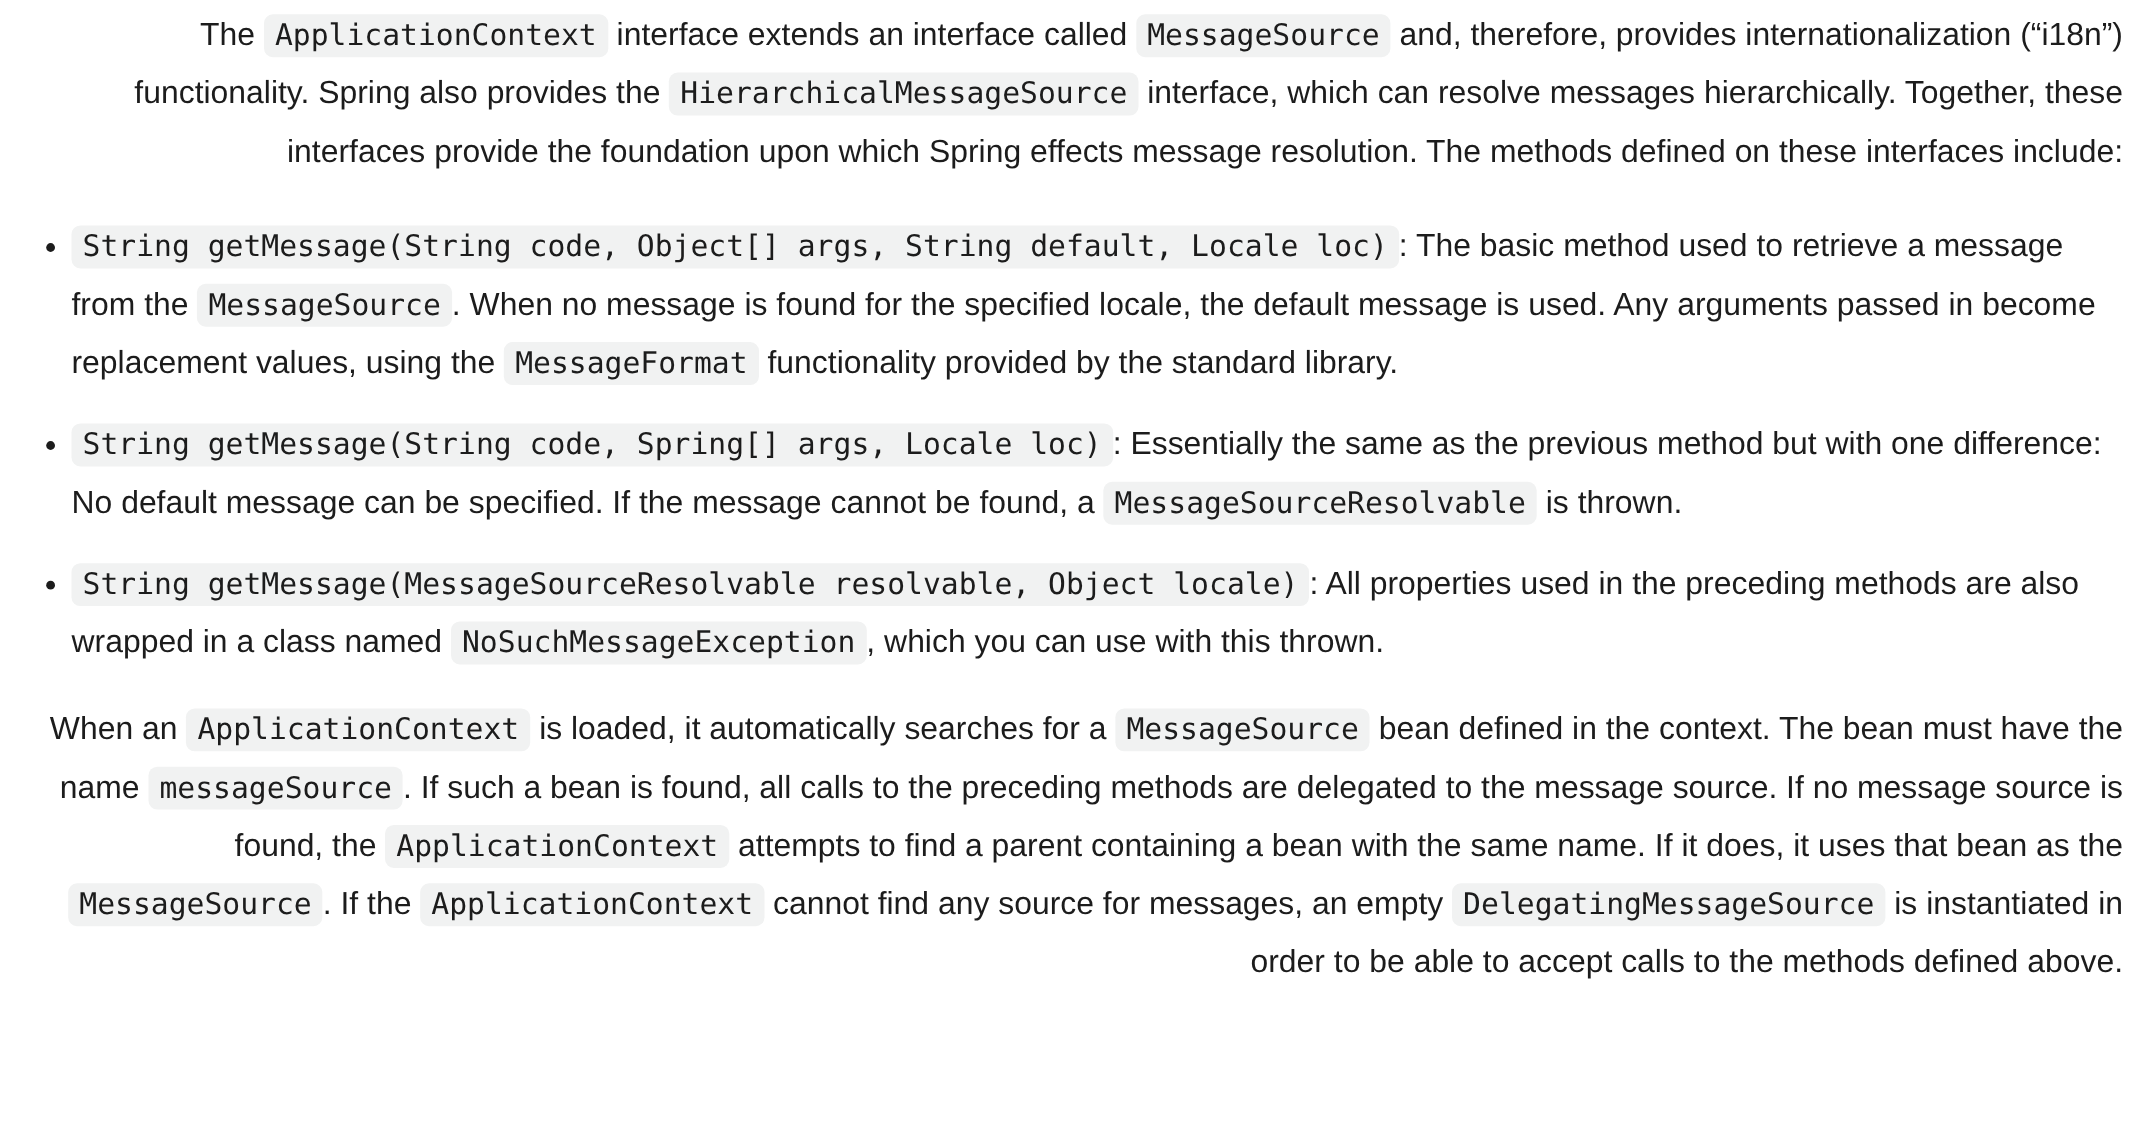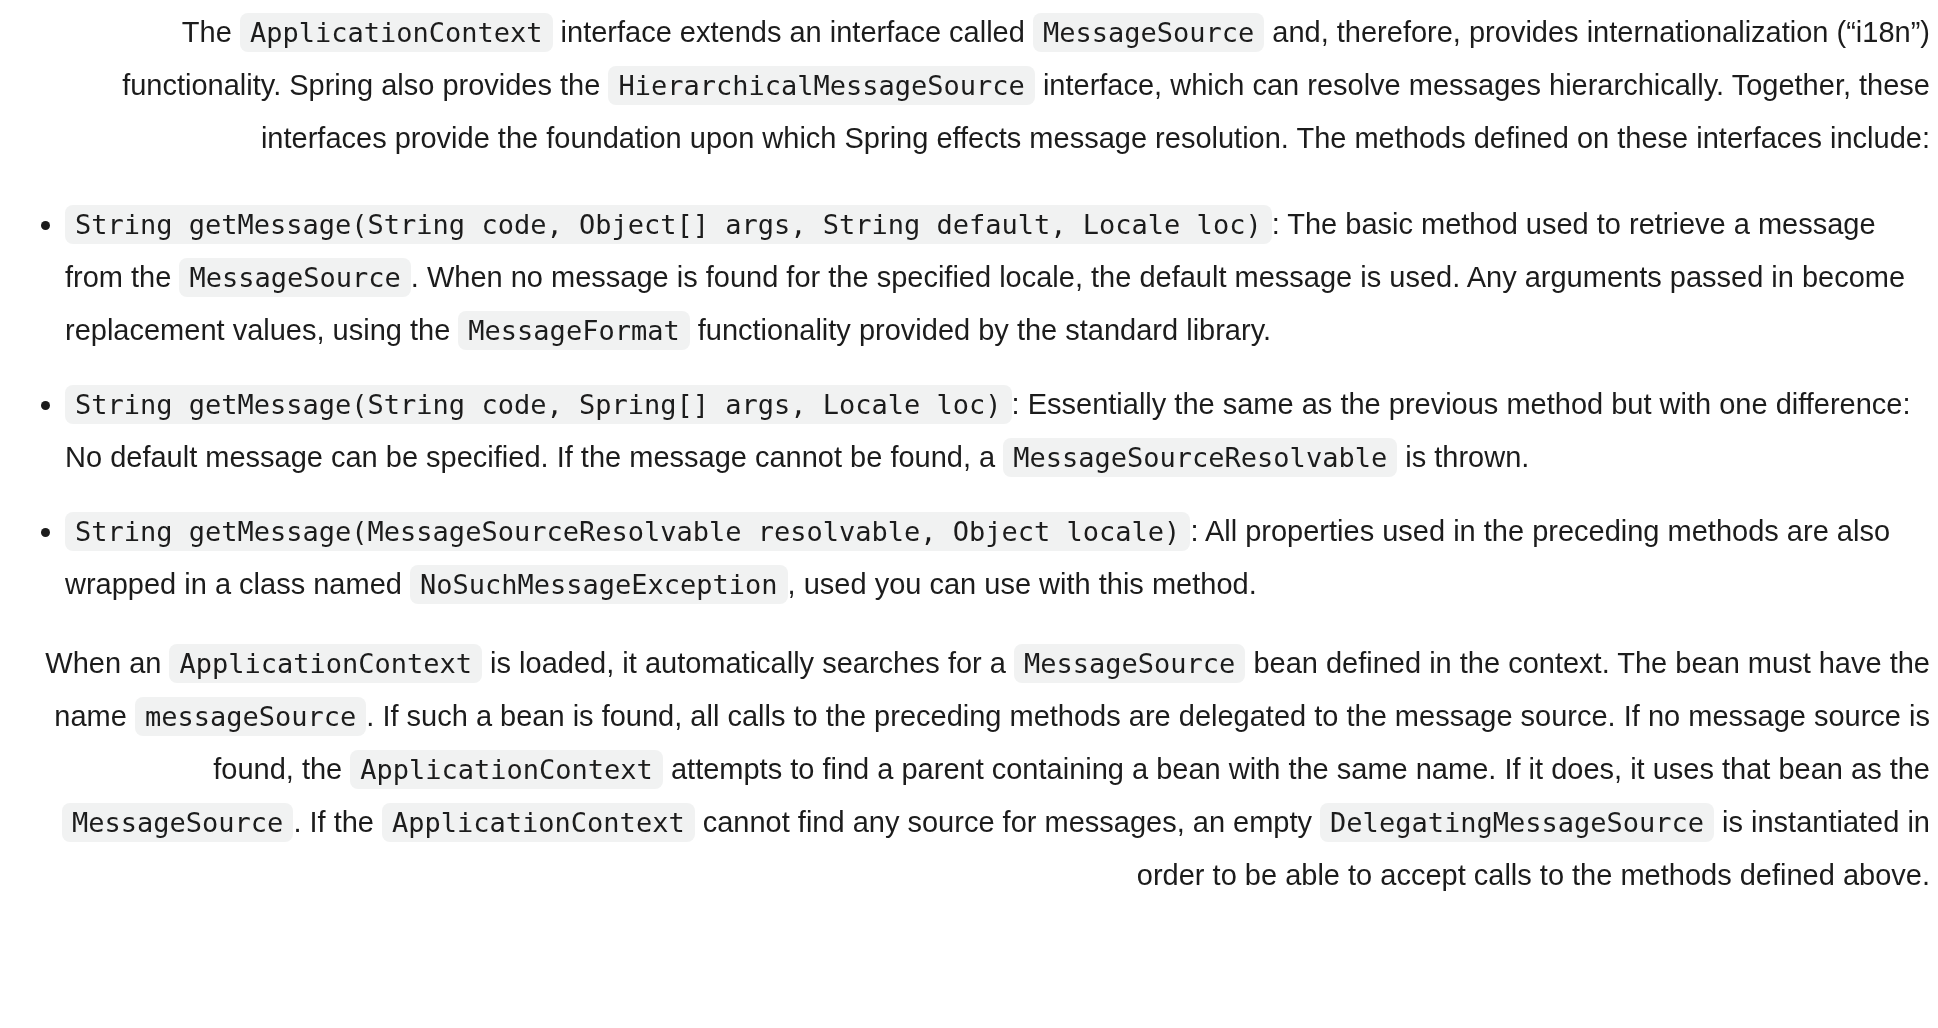--- a/index.html
+++ b/index.html
@@ -58,17 +58,17 @@
 </head>
 <body>
 
 <main>
 
   <p class="para intro"><span>The </span><span class="code">ApplicationContext</span><span> interface extends an interface called </span><span class="code">MessageSource</span><span> and, therefore, provides internationalization (“i18n”) functionality. Spring also provides the </span><span class="code">HierarchicalMessageSource</span><span> interface, which can resolve messages hierarchically. Together, these interfaces provide the foundation upon which Spring effects message resolution. The methods defined on these interfaces include:</span></p>
 
   <ul class="method-list">
     <li><span class="code">String getMessage(String code, Object[] args, String default, Locale loc)</span><span>: The basic method used to retrieve a message from the </span><span class="code">MessageSource</span><span>. When no message is found for the specified locale, the default message is used. Any arguments passed in become replacement values, using the </span><span class="code">MessageFormat</span><span> functionality provided by the standard library.</span></li>
     <li><span class="code">String getMessage(String code, Spring[] args, Locale loc)</span><span>: Essentially the same as the previous method but with one difference: No default message can be specified. If the message cannot be found, a </span><span class="code">MessageSourceResolvable</span><span> is thrown.</span></li>
-    <li><span class="code">String getMessage(MessageSourceResolvable resolvable, Object locale)</span><span>: All properties used in the preceding methods are also wrapped in a class named </span><span class="code">NoSuchMessageException</span><span>, used you can use with this method.</span></li>
+    <li><span class="code">String getMessage(MessageSourceResolvable resolvable, Object locale)</span><span>: All properties used in the preceding methods are also wrapped in a class named </span><span class="code">NoSuchMessageException</span><span>, which you can use with this thrown.</span></li>
   </ul>
 
   <p class="para closing"><span>When an </span><span class="code">ApplicationContext</span><span> is loaded, it automatically searches for a </span><span class="code">MessageSource</span><span> bean defined in the context. The bean must have the name </span><span class="code">messageSource</span><span>. If such a bean is found, all calls to the preceding methods are delegated to the message source. If no message source is found, the </span><span class="code">ApplicationContext</span><span> attempts to find a parent containing a bean with the same name. If it does, it uses that bean as the </span><span class="code">MessageSource</span><span>. If the </span><span class="code">ApplicationContext</span><span> cannot find any source for messages, an empty </span><span class="code">DelegatingMessageSource</span><span> is instantiated in order to be able to accept calls to the methods defined above.</span></p>
 </main>
 
 </body></html>

